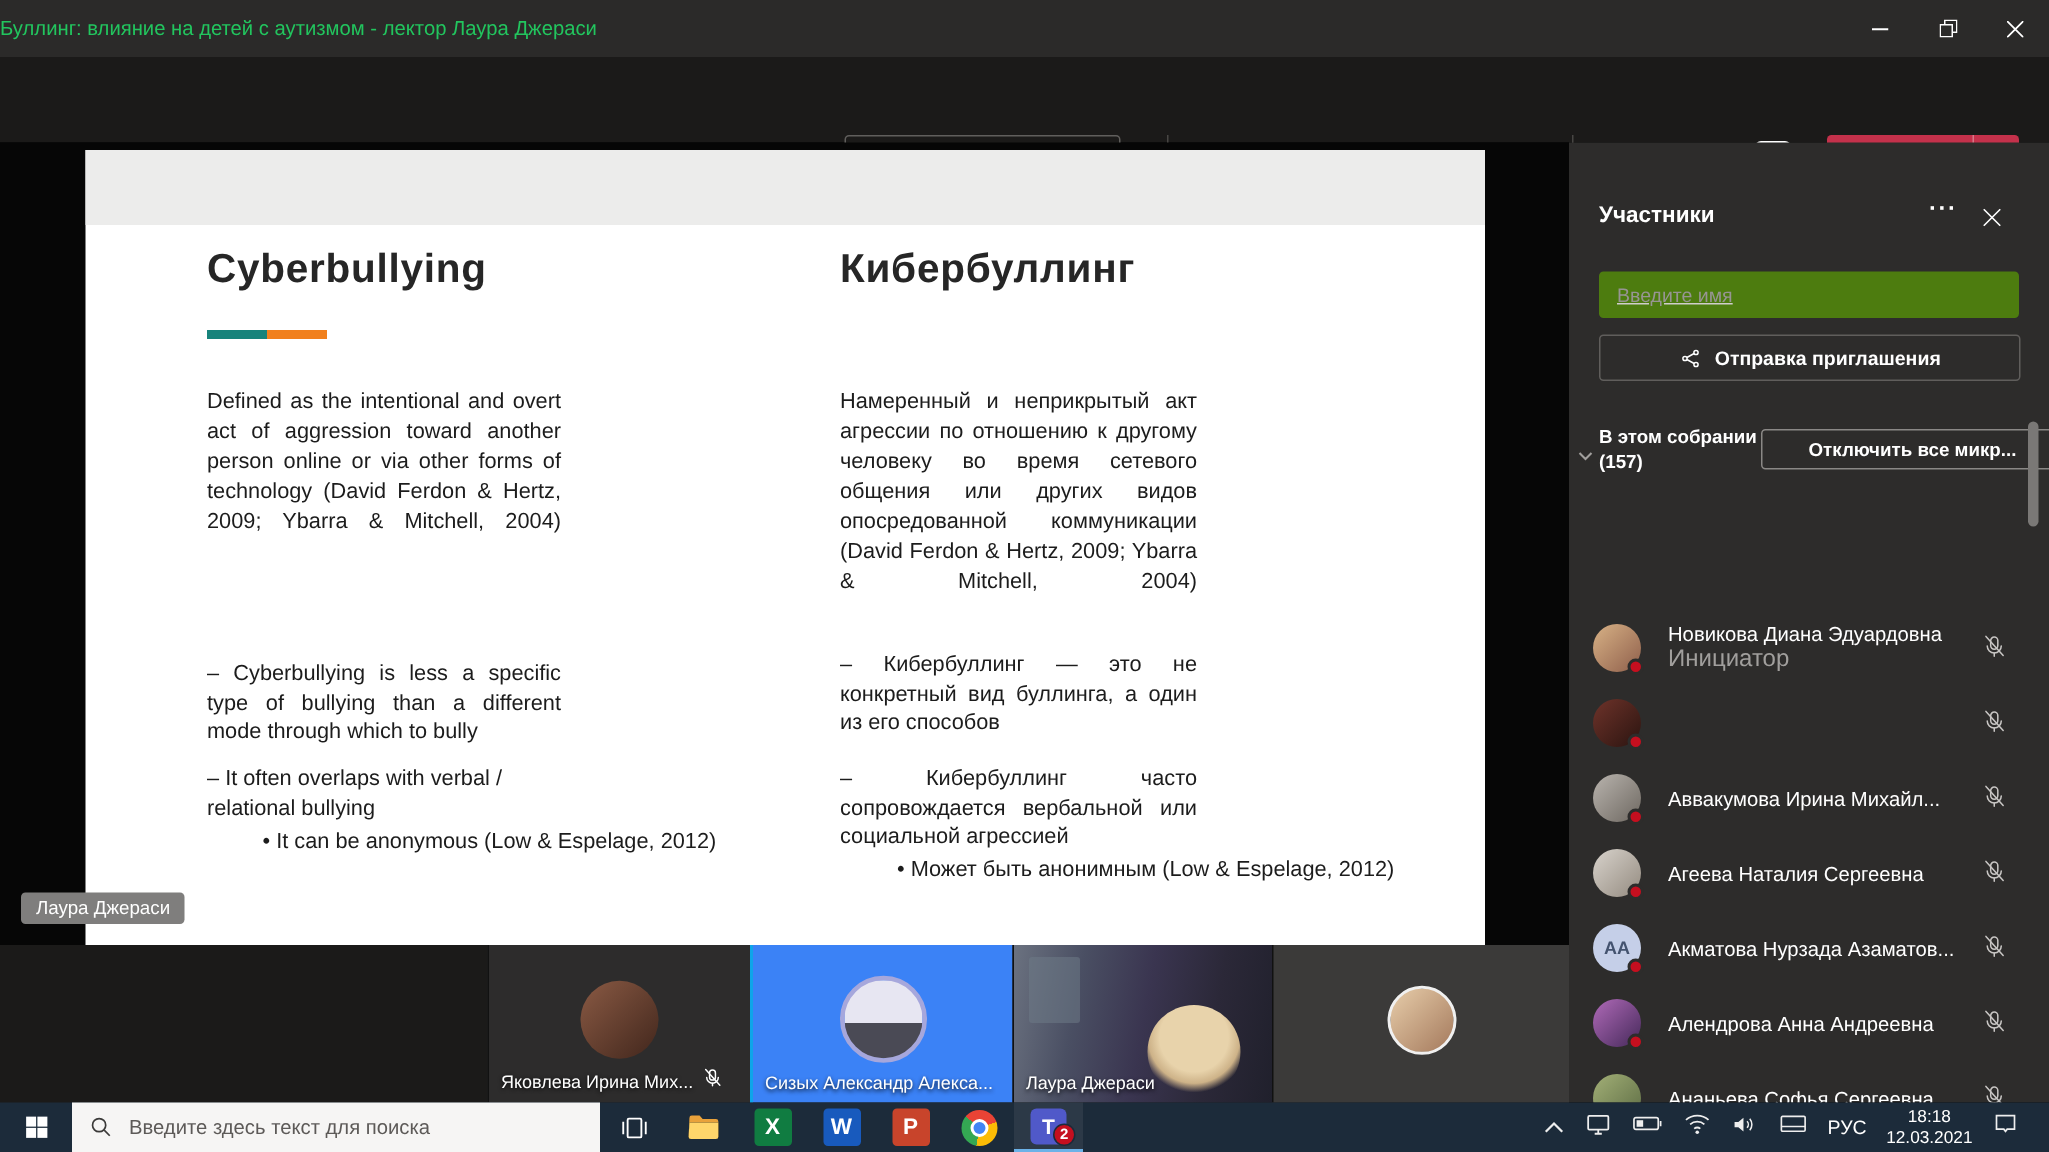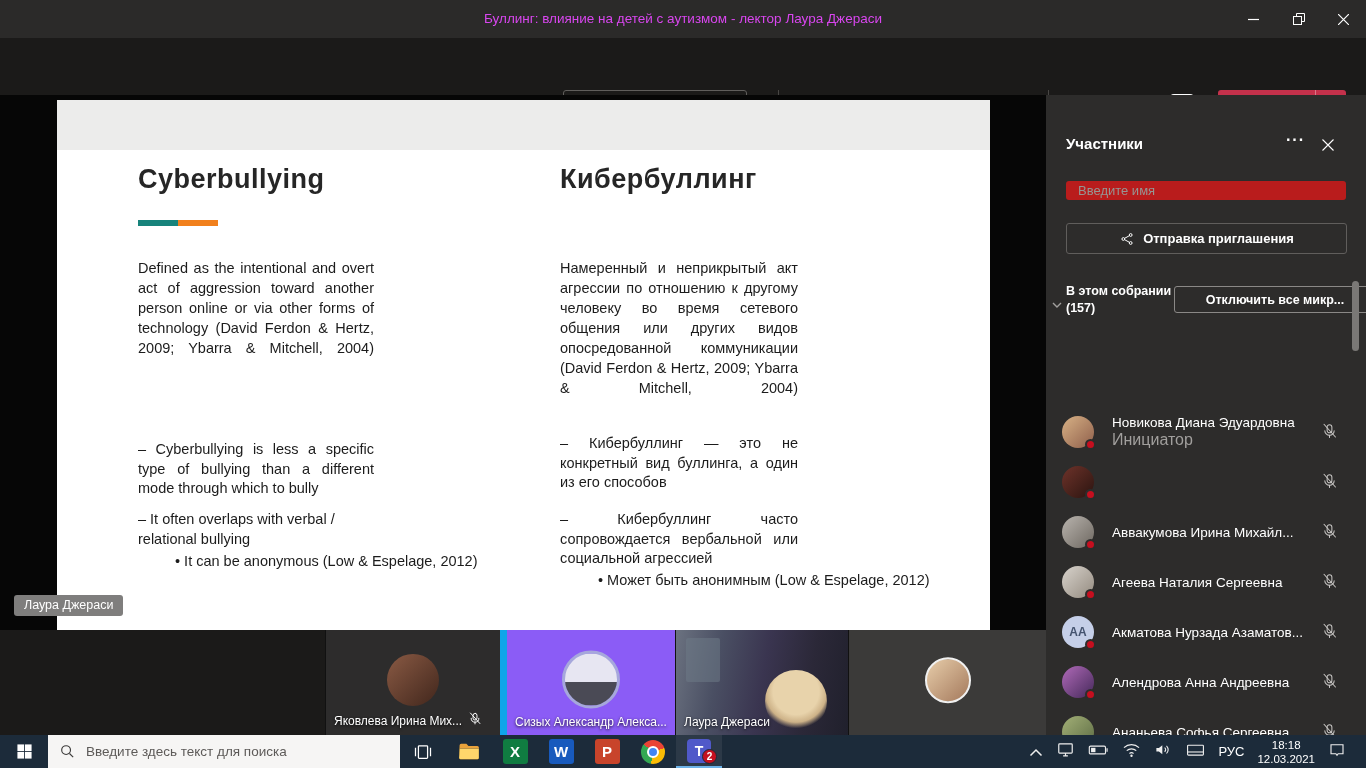--- a/index.html
+++ b/index.html
@@ -2,21 +2,21 @@
 <html><head>
 <meta charset="utf-8">
 <style>
   * { margin:0; padding:0; box-sizing:border-box; }
   html,body { width:1366px; height:768px; overflow:hidden; background:#000;
     font-family:"Liberation Sans", sans-serif; }
   .abs { position:absolute; }
 
   
   #titlebar { left:0; top:0; width:1366px; height:38px; background:#2b2a29; }
-  #titlebar .title { width:100%; text-align:center; line-height:38px; color:#d946ef; font-size:13.5px; }
+  #titlebar .title { width:100%; line-height:38px; color:#22c55e; font-size:13.5px; }
   .winbtn { top:0; height:38px; width:45px; display:flex; align-items:center; justify-content:center; color:#fff; }
   .winbtn svg { display:block; }
 
   
   #toolbar { left:0; top:38px; width:1366px; height:57px; background:#1b1a19; }
   #rec { left:26px; top:59px; width:18px; height:18px; border:2px solid #a4262c; border-radius:50%; }
   #rec i { position:absolute; left:3px; top:3px; width:8px; height:8px; background:#d13438; border-radius:50%; }
   #timer { left:54px; top:58px; color:#fff; font-size:14px; }
   #reqctl { left:563px; top:52px; width:184px; height:32px; border:1px solid #605e5c; border-radius:3px;
     color:#fff; font-size:13.5px; font-weight:700; display:flex; align-items:center; justify-content:center; background:#1b1a19; }
@@ -42,22 +42,22 @@
   .sl-bullet { position:absolute; font-size:14.5px; line-height:19.5px; color:#1c1c1c; text-align:justify; }
   .sl-sub { position:absolute; font-size:14.5px; color:#1c1c1c; white-space:nowrap; }
   #presenter-tag { position:absolute; left:14px; top:500px; background:#7f7e7d; color:#fff;
     font-size:12.5px; padding:3px 10px 4px; border-radius:3px; }
 
   
   #panel { left:1046px; top:95px; width:320px; height:640px; background:#2d2c2b; overflow:hidden;padding-left:45px; }
   #panel h2 { position:absolute; left:20px; top:40px; color:#fff; font-size:15px; font-weight:700; }
   #panel .hdots { position:absolute; left:240px; top:36px; color:#fff; font-size:16px; letter-spacing:1px; font-weight:700; }
   #panel .hclose { position:absolute; left:272px; top:40px; width:20px; height:20px; display:flex; align-items:center; justify-content:center; }
-  #psearch { position:absolute; left:20px; top:86px; width:280px; height:19px; background:#b91c1c; border:none; border-radius:3px;
-    color:#d0cecc; font-size:13px; padding:0 12px; outline:none; }
+  #psearch { position:absolute; left:20px; top:86px; width:280px; height:31px; background:#4d7c0f; border:none; border-radius:3px;
+    color:#d0cecc; font-size:13px; padding:0 12px; outline:none;text-decoration:underline; }
   #psearch::placeholder { color:#979593; }
   #invite { position:absolute; left:20px; top:128px; width:281px; height:31px; border:1px solid #605e5c; border-radius:3px;
     background:transparent; color:#fff; display:flex; align-items:center; justify-content:center; gap:8px; font-size:13px; font-weight:700; }
   #sectionchev { position:absolute; left:6px; top:200px; }
   #sectionlabel { position:absolute; left:20px; top:188px; width:108px; color:#fff; font-size:12.5px; font-weight:700; line-height:17px; }
   #muteall { position:absolute; left:128px; top:191px; width:202px; height:27px; border:1px solid #8a8886; border-radius:3px;
     background:transparent; color:#fff; font-size:12.5px; font-weight:700; display:flex; align-items:center; justify-content:center; }
   #pscroll { position:absolute; left:306px; top:186px; width:7px; height:70px; background:#7a7876; border-radius:4px; }
   .prow { position:absolute; left:0; width:306px; height:50px; }
   .pav { position:absolute; left:16px; top:9px; width:32px; height:32px; border-radius:50%;
@@ -403,21 +403,21 @@
             <g fill="none" stroke="currentColor" stroke-width="1.4" stroke-linecap="round">
               <rect x="7.2" y="2" width="5.6" height="9.5" rx="2.8"></rect>
               <path d="M4.5 9a5.5 5.5 0 0 0 11 0"></path>
               <path d="M10 14.5V17"></path>
               <path d="M3.5 1.5l13.5 15"></path>
             </g>
           </svg></span>
     </div>
   </div>
 
-  <div class="tile" style="left:500px; width:175px; background:#8b5cf6; border-left:7px solid #0ea5e9">
+  <div class="tile" style="left:500px; width:175px; background:#3b82f6; border-left:2px solid #0ea5e9">
     <div class="tileav" style="width:58px;height:58px;background:linear-gradient(180deg,#e7e6f2 55%,#4a4a55 55%);border:3px solid #a6a7dc"></div>
     <div class="tname">
         <span>Сизых Александр Алекса...</span>
       </div>
   </div>
 
   <div class="tile" style="left:675px; width:173px; border-left:1px solid #111;
        background:linear-gradient(100deg,#6b7280 0%,#4a4f63 25%,#3a3550 50%,#2b2838 75%,#20202c 100%)">
     <div style="position:absolute;left:52%;top:38%;width:62px;height:62px;border-radius:50%;background:radial-gradient(circle at 50% 35%,#e8d3ab 0 45%,#cdb288 60%,rgba(0,0,0,0) 72%)"></div>
     <div style="position:absolute;left:6%;top:8%;width:34px;height:44px;background:#6e7a86;opacity:.55;border-radius:2px"></div>

